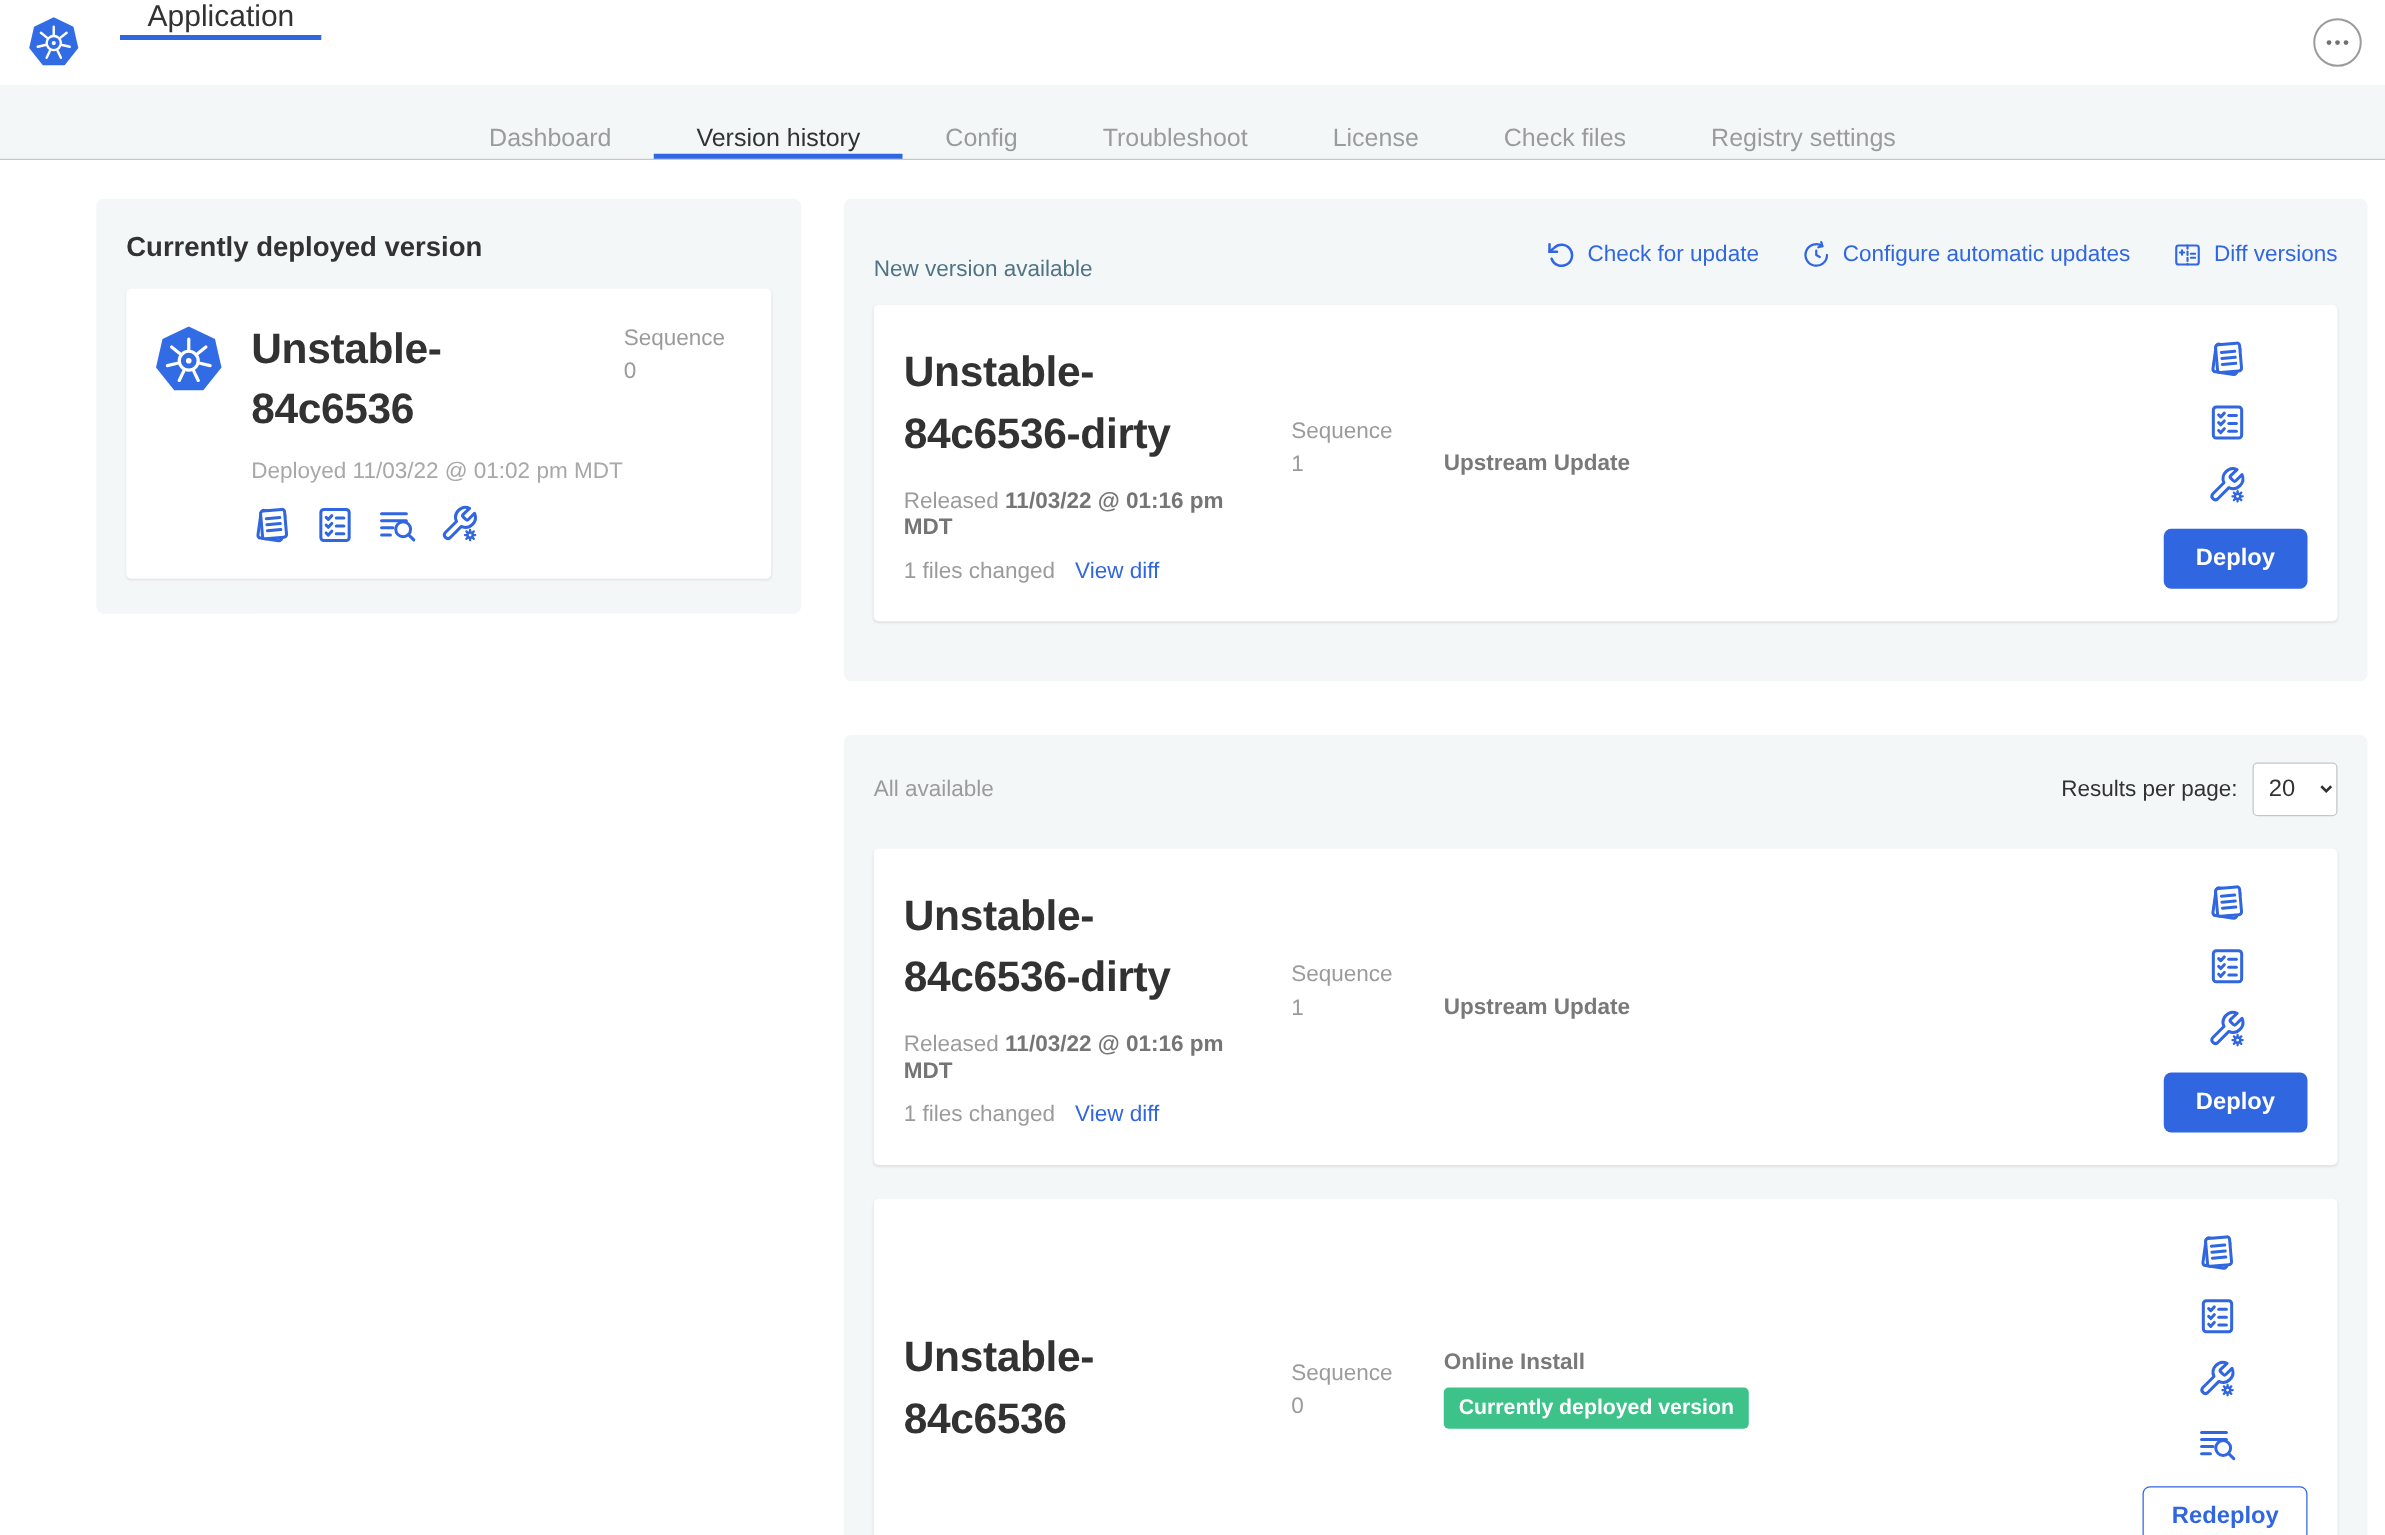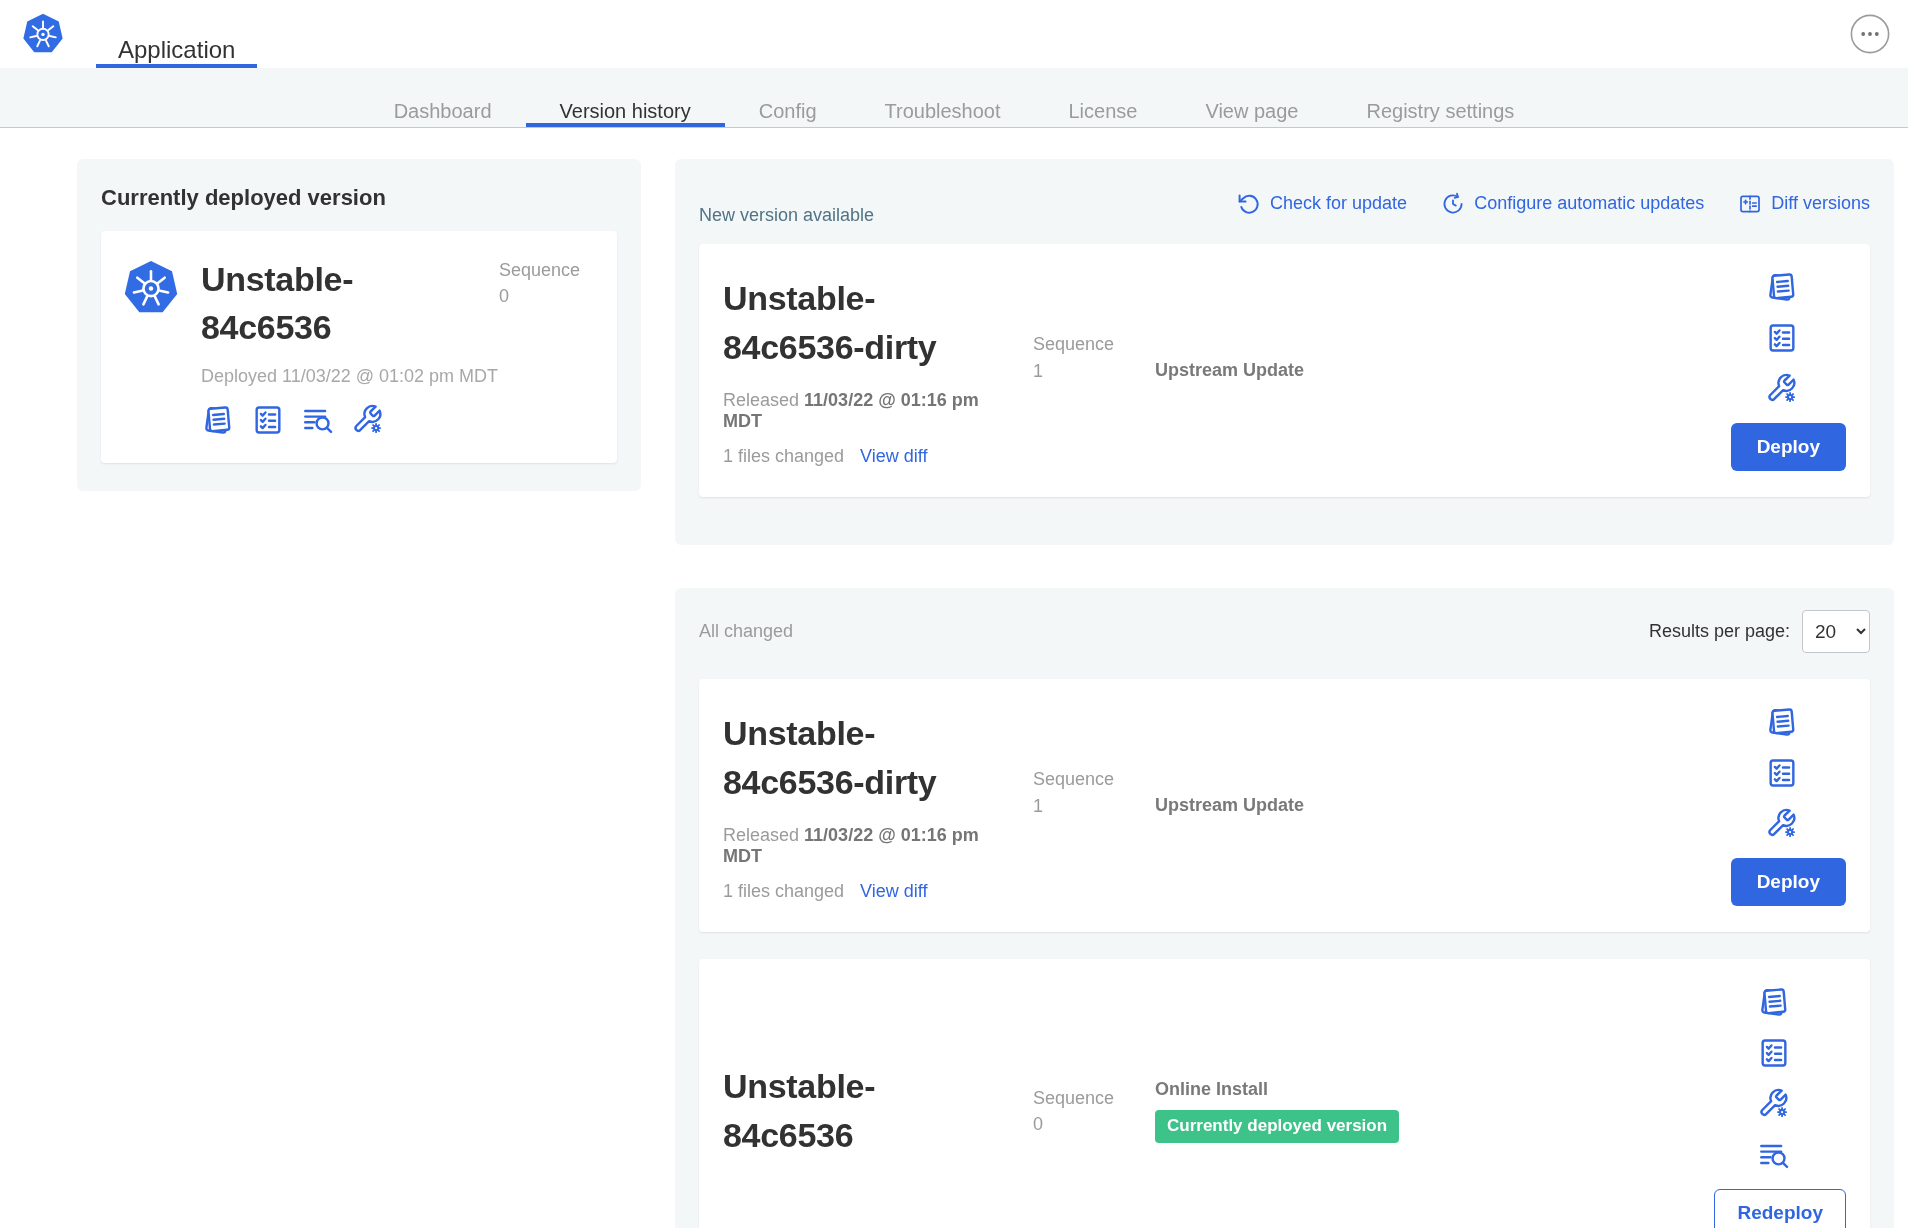--- a/index.html
+++ b/index.html
@@ -1,20 +1,20 @@
 <!DOCTYPE html>
 <html><head>
 <meta charset="utf-8">
 <style>
   * { box-sizing: border-box; margin: 0; padding: 0; }
   html,body { width: 1908px; min-height: 1228px; background: #ffffff; }
   body { font-family: "Liberation Sans", sans-serif; color: #323232; }
 
   
-  .header { height: 68px; display: flex; align-items: flex-end; padding-left: 22px; padding-right: 18px; background:#fff; }
+  .header { height: 68px; display: flex; align-items: flex-start; padding-left: 22px; padding-right: 18px; background:#fff; }
   .logo-wrap { align-self: center; width: 42px; height: 42px; flex: 0 0 42px; }
   .logo-wrap svg { width: 100%; height: 100%; display: block; }
   .header-tab { margin-left: 32px; display: flex; align-items: center; padding: 0 22px; font-size: 24px; font-weight: 500; color: #323232; border-bottom: 4px solid #3066e0; cursor: pointer; }
   .header-right { margin-left: auto; align-self: center; }
   .ellipsis-btn { width: 40px; height: 40px; border: none; background: transparent; padding: 0; cursor: pointer; display: block; }
   .ellipsis-btn svg { width: 40px; height: 40px; display: block; }
 
   
   .nav { height: 60px; background: #f4f7f8; border-bottom: 1px solid #c6c9ca; display: flex; justify-content: center; align-items: flex-end; }
   .nav-tab { display: flex; align-items: center; padding: 0 34px; font-size: 20px; color: #9b9b9b; cursor: pointer; border-bottom: 4px solid transparent; }
@@ -179,21 +179,21 @@
     </button>
   </div>
 </div>
 
 <div class="nav">
   <div class="nav-tab">Dashboard</div>
   <div class="nav-tab active">Version history</div>
   <div class="nav-tab">Config</div>
   <div class="nav-tab">Troubleshoot</div>
   <div class="nav-tab">License</div>
-  <div class="nav-tab">View page</div>
+  <div class="nav-tab">Check files</div>
   <div class="nav-tab">Registry settings</div>
 </div>
 
 <div class="main">
 
   <div class="col-left">
     <div class="panel deployed-panel">
       <div class="deployed-heading">Currently deployed version</div>
       <div class="deployed-card">
         <div class="dc-row">
@@ -303,21 +303,21 @@
                 <use href="#i-config"></use>
               </svg>
             </button>
           <button class="btn-primary">Deploy</button>
         </div>
       </div>
     </div>
 
     <div class="panel all-versions-panel">
       <div class="panel-head-row">
-        <div class="av-heading">All changed</div>
+        <div class="av-heading">All available</div>
         <div class="per-page">
           <span class="per-page-label">Results per page:</span>
           <select>
             <option selected="">20</option>
           </select>
         </div>
       </div>
 
       <div class="version-card av-row">
         <div class="vc-main">

